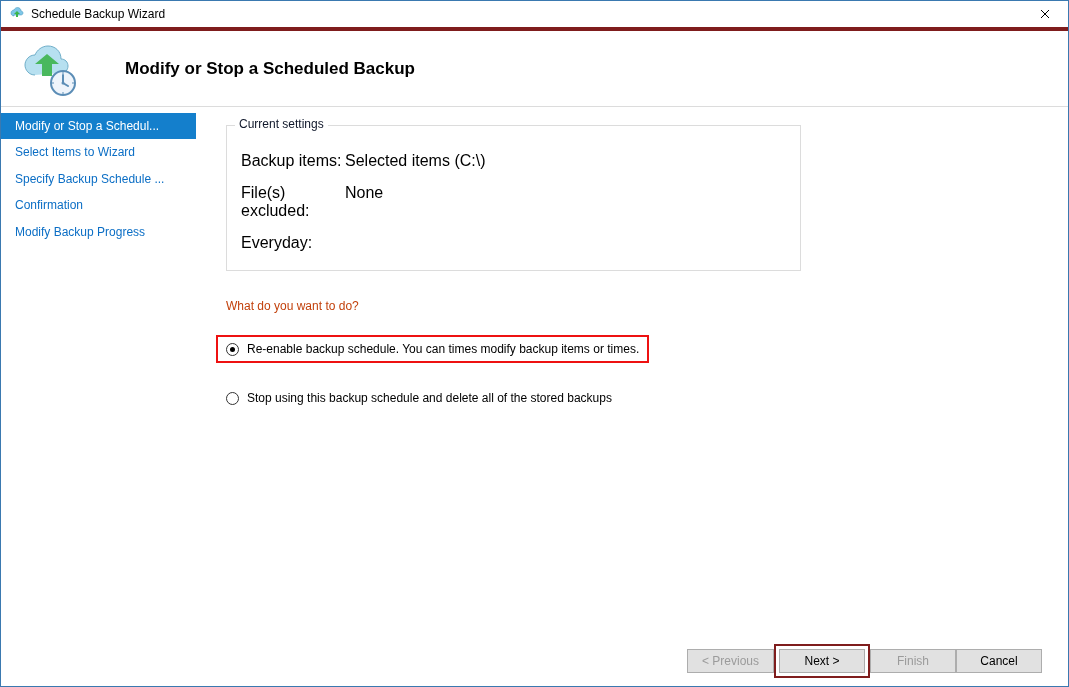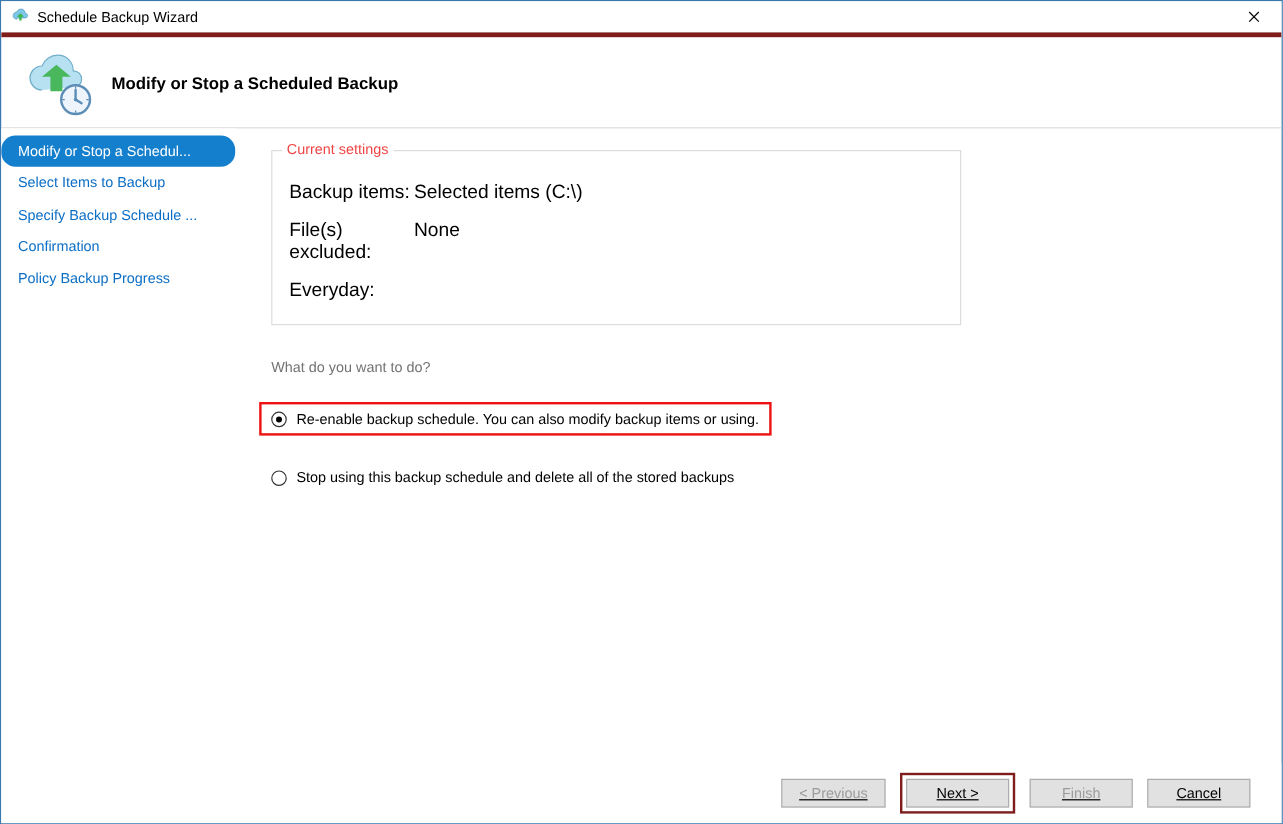--- a/index.html
+++ b/index.html
@@ -29,21 +29,21 @@
     }
     .titlebar-close svg { width: 10px; height: 10px; }
     .header {
       height: 76px;
       display: flex;
       align-items: center;
       padding: 10px 20px;
       border-bottom: 1px solid #dcdcdc;
     }
     .header-icon { width: 56px; height: 56px; margin-right: 16px; }
-    .header-title { font-size: 14px; font-weight: 600; color: #000; }
+    .header-title { font-size: 17px; font-weight: 600; color: #000; margin-left: 32px; }
     .body {
       display: flex;
       height: calc(687px - 30px - 76px - 50px - 2px);
     }
     .sidebar {
       width: 195px;
       background: #fff;
       padding-top: 6px;
     }
     .sidebar-item {
@@ -52,47 +52,46 @@
       cursor: default;
       white-space: nowrap;
       overflow: hidden;
       text-overflow: ellipsis;
       font-size: 12px;
       line-height: 1.2;
     }
     .sidebar-item.selected {
       background: #147fcc;
       color: #fff;
-      border-radius: 12px;
     }
     .content {
       flex: 1;
       padding: 18px 30px;
     }
     .fieldset {
       border: 1px solid #dcdcdc;
       padding: 12px 14px 18px 14px;
       position: relative;
       margin-bottom: 28px;
       width: 575px;
     }
     .fieldset-legend {
       position: absolute;
       top: -9px;
       left: 8px;
       background: #fff;
       padding: 0 4px;
       font-size: 12px;
-      color: #ef4444;
+      color: #0f172a;
     }
     .settings-row { display: flex; margin-top: 14px; font-size: 16px; color: #000; }
     .settings-row:first-of-type { margin-top: 8px; }
     .settings-label { width: 104px; }
     .settings-value { flex: 1; }
-    .prompt { font-size: 12px; color: #737373; margin-bottom: 22px; }
+    .prompt { font-size: 12px; color: #c2410c; margin-bottom: 22px; }
     .radio-row {
       display: flex;
       align-items: center;
       gap: 8px;
       margin-bottom: 28px;
       font-size: 12px;
       color: #000;
       margin-top: 18px;
     }
     .radio-highlight {
@@ -114,24 +113,22 @@
     .radio .dot {
       width: 5px; height: 5px;
       border-radius: 50%;
       background: #000;
     }
     .footer {
       height: 50px;
       display: flex;
       justify-content: flex-end;
       align-items: center;
-      gap: 12px;
       padding: 0 26px;
       background: #fff;
-      text-decoration: underline;
     }
     .btn {
       min-width: 86px;
       height: 24px;
       padding: 0 14px;
       border: 1px solid #adadad;
       background: #e1e1e1;
       font-size: 12px;
       color: #000;
       cursor: default;
@@ -177,24 +174,24 @@
           <path d="M42 31v2M42 51v2M31 42h2M51 42h2"></path>
         </g>
     </svg>
   </span>
   <div class="header-title">Modify or Stop a Scheduled Backup</div>
 </div>
 
 <div class="body">
   <div class="sidebar">
     <div class="sidebar-item selected">Modify or Stop a Schedul...</div>
-    <div class="sidebar-item">Select Items to Backup</div>
+    <div class="sidebar-item">Select Items to Wizard</div>
     <div class="sidebar-item">Specify Backup Schedule ...</div>
     <div class="sidebar-item">Confirmation</div>
-    <div class="sidebar-item">Policy Backup Progress</div>
+    <div class="sidebar-item">Modify Backup Progress</div>
   </div>
 
   <div class="content">
     <div class="fieldset">
       <div class="fieldset-legend">Current settings</div>
       <div class="settings-row">
         <div class="settings-label">Backup items:</div>
         <div class="settings-value">Selected items (C:\)</div>
       </div>
       <div class="settings-row">
@@ -206,21 +203,21 @@
       </div>
     </div>
 
     <div class="prompt">What do you want to do?</div>
 
     <div style="margin-bottom:28px;">
       <span class="radio-highlight">
         <span class="radio">
             <span class="dot"></span>
           </span>
-        <span>Re-enable backup schedule. You can also modify backup items or using.</span>
+        <span>Re-enable backup schedule. You can times modify backup items or times.</span>
       </span>
     </div>
 
     <div class="radio-row">
       <span class="radio"></span>
       <span>Stop using this backup schedule and delete all of the stored backups</span>
     </div>
   </div>
 </div>
 

